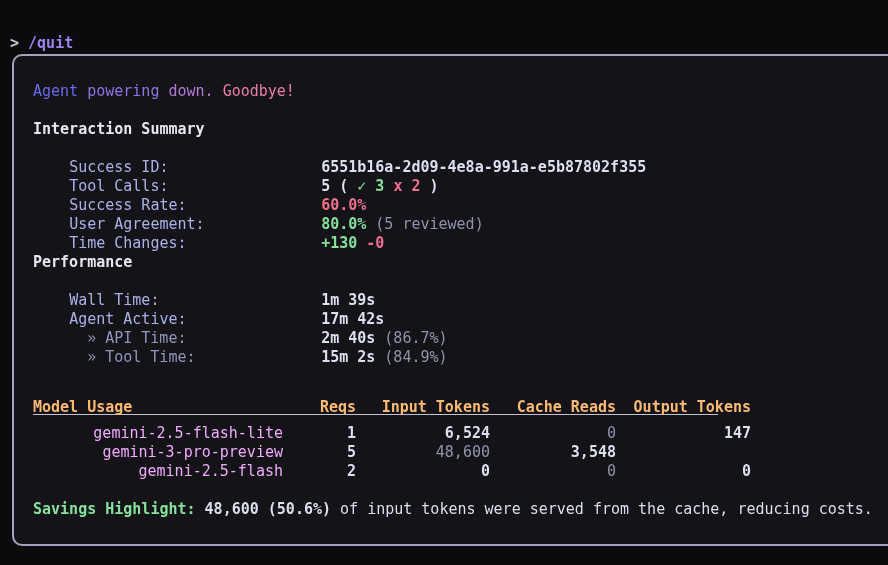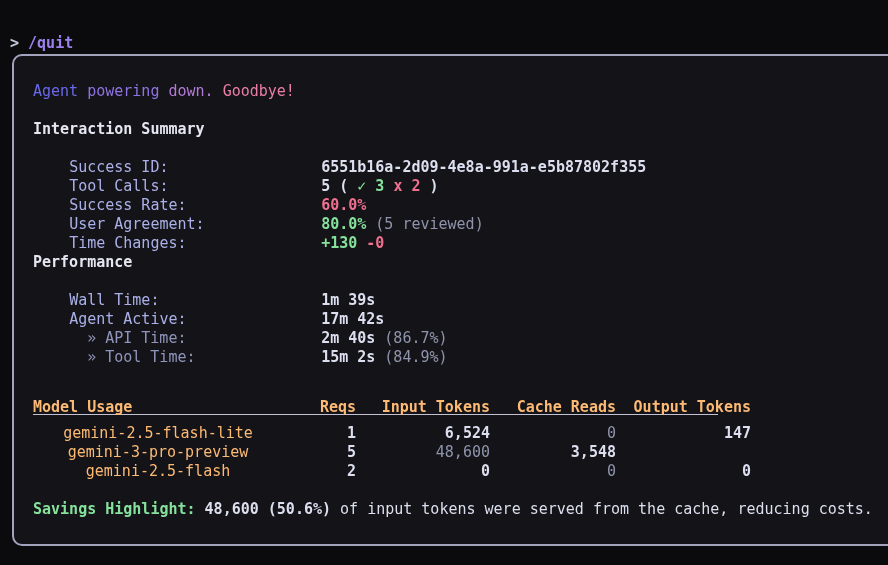--- a/index.html
+++ b/index.html
@@ -72,21 +72,21 @@
     white-space: pre;
   }
   .tbl-header > span {
     font-weight: bold;
     color: #fdba74;
     text-align: right;
     margin-top: 12px;
   }
   .tbl-header > span:first-child { text-align: left; }
   .tbl-row > span { text-align: right; }
-  .tbl-row > span:first-child { text-align: center; color: #fdba74; }
+  .tbl-row > span:first-child { text-align: right; color: #f0abfc; }
   .tbl-row > span.num { font-weight: bold; color: #dcdfef; }
   .tbl-row > span.cache { color: #8f94ac; font-weight: normal; }
 
   .rule-row { height: 19px; padding-top: 9px; box-sizing: border-box; }
   .rule { width: 685px; height: 1px; background: #c2c2d4; }
 </style>
 </head>
 <body>
 
 <div class="prompt-line"><span class="c-muted">&gt; </span><span class="c-violet">/quit</span></div>

